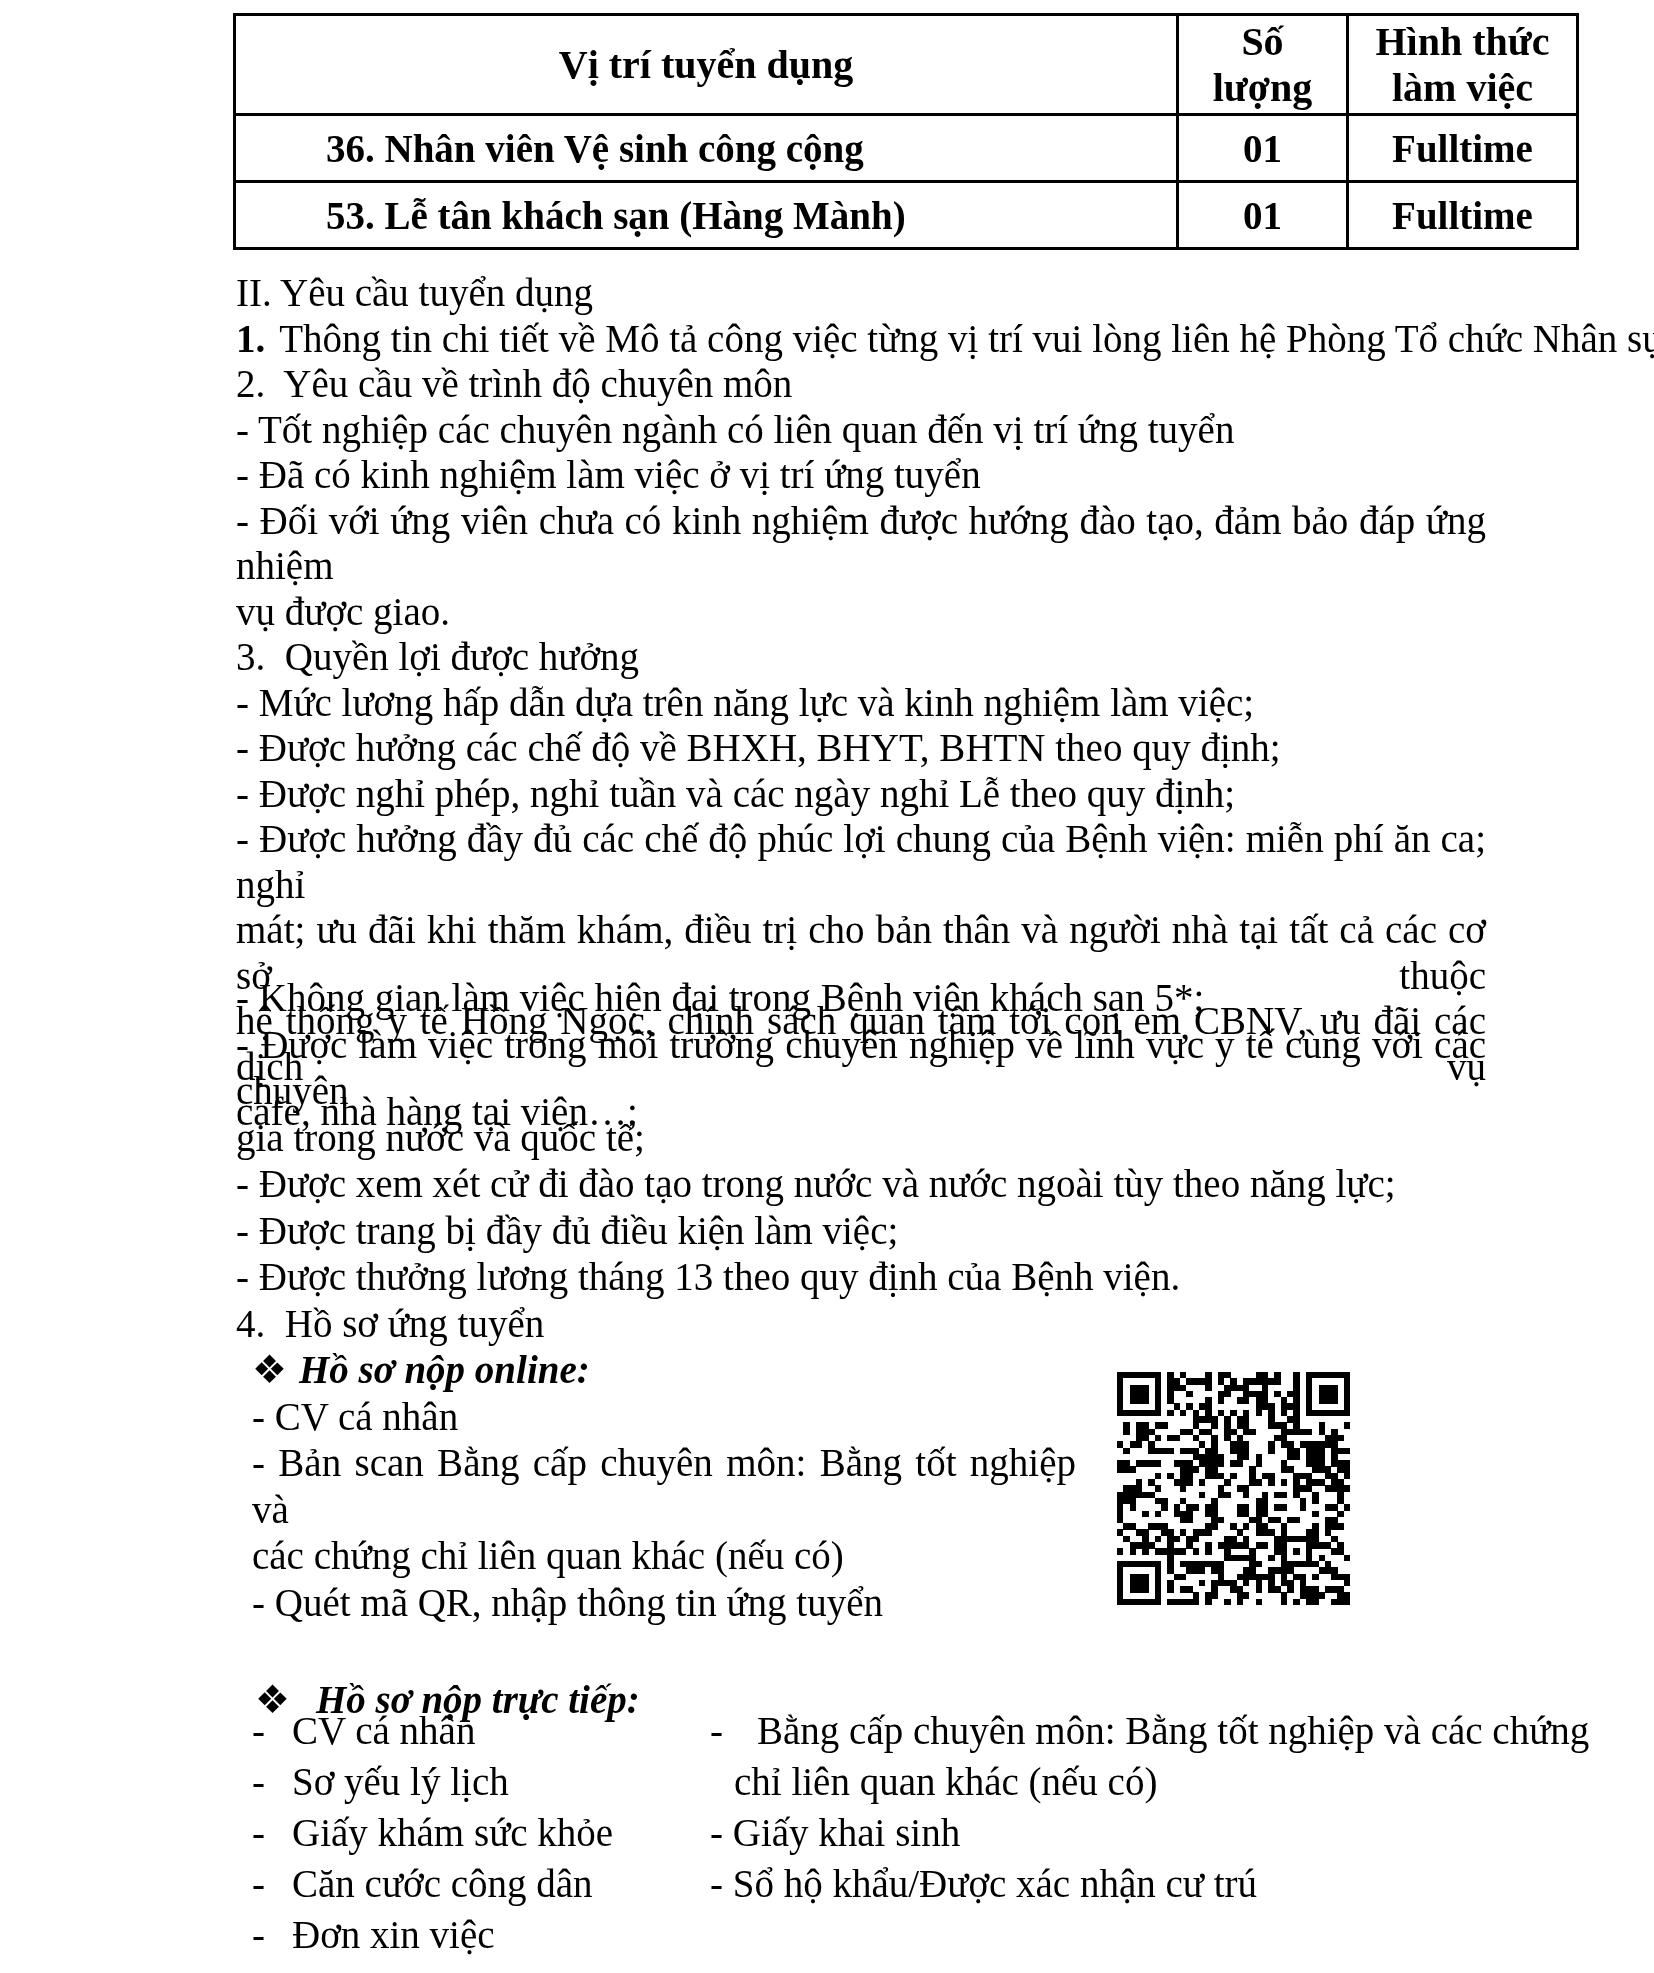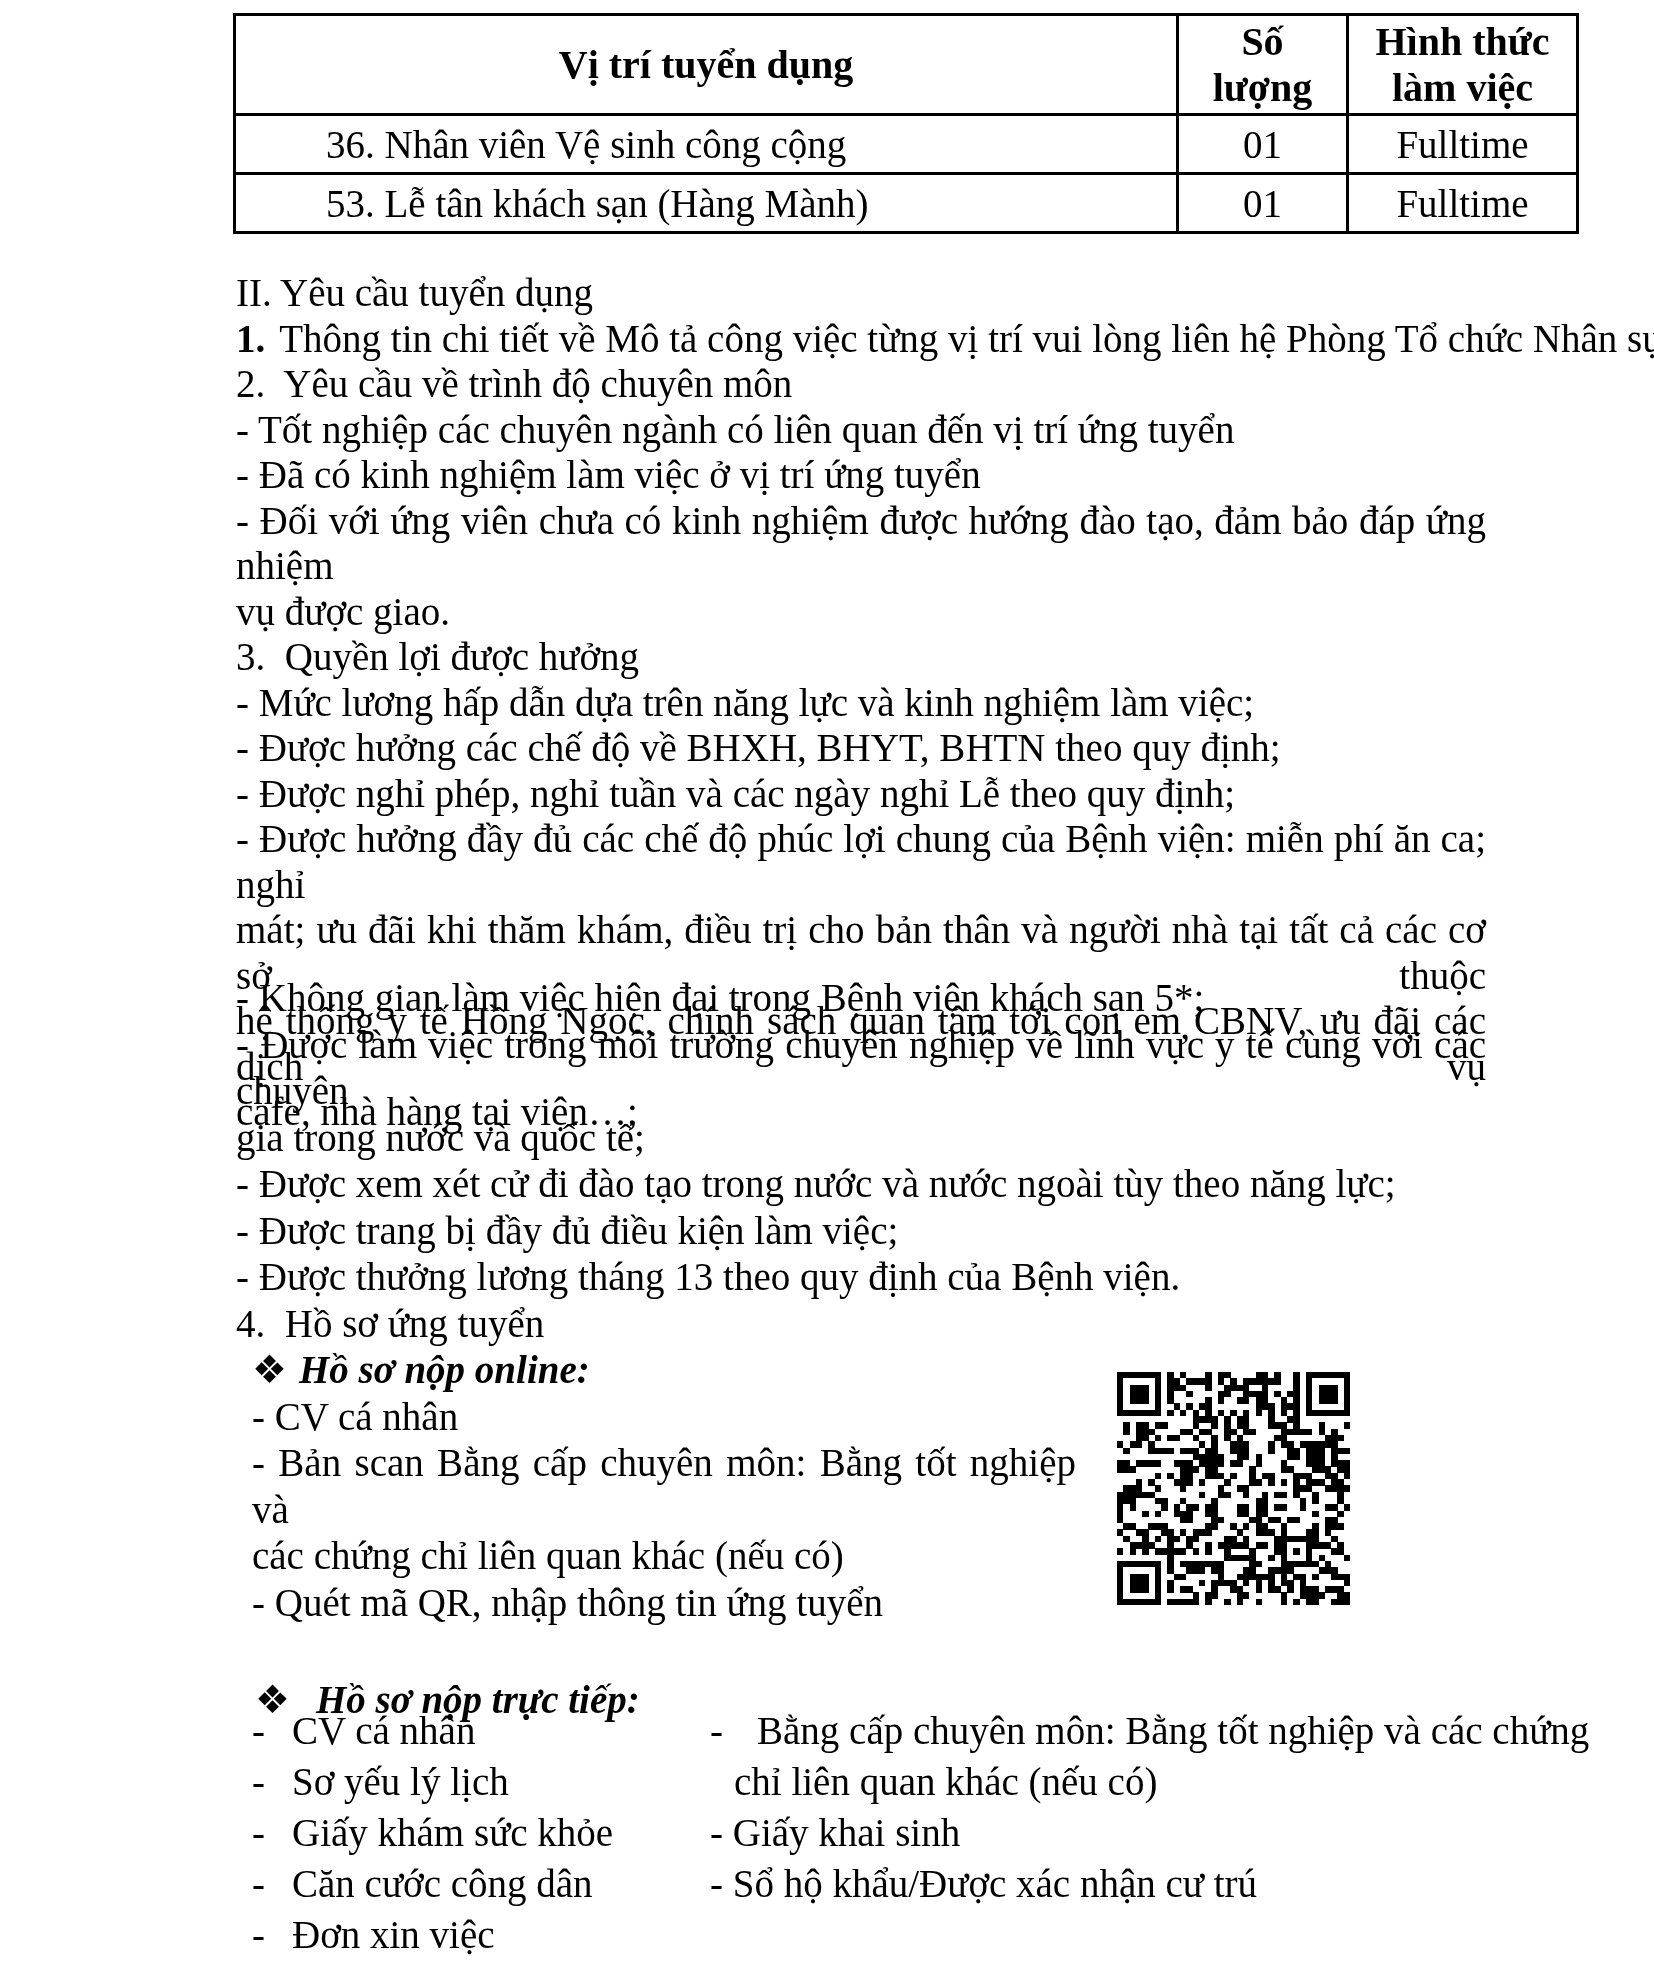--- a/index.html
+++ b/index.html
@@ -3,21 +3,21 @@
 <meta charset="utf-8">
 <style>
   html,body{margin:0;padding:0;background:#888;}
   #page{position:relative;width:1654px;height:1973px;background:#ffffff;color:#000;
         font-family:"Liberation Serif","DejaVu Serif",serif;overflow:hidden;}
 
   
   #job-table{position:absolute;left:233px;top:13px;width:1343px;border-collapse:collapse;table-layout:fixed;}
   #job-table th,#job-table td{border:3px solid #000;overflow:hidden;}
   #job-table thead tr{height:100px;margin-top:32px;}
-  #job-table tbody tr{height:59px;}
+  #job-table tbody tr{height:67px;font-weight:bold;}
   #job-table th{font-size:40px;font-weight:bold;text-align:center;vertical-align:middle;line-height:46px;padding:0 8px;}
   td.pos{font-size:39px;text-align:left;padding-left:90px;white-space:nowrap;vertical-align:middle;}
   td.ctr{font-size:39px;text-align:center;vertical-align:middle;margin-top:29px;}
 
   
   .block{position:absolute;left:236px;width:1250px;font-size:39px;}
   #blockA{top:270px;line-height:45.5px;}
   #blockB{top:975px;line-height:46.5px;}
   .ln{white-space:nowrap;}
   .h{font-weight:normal;}

